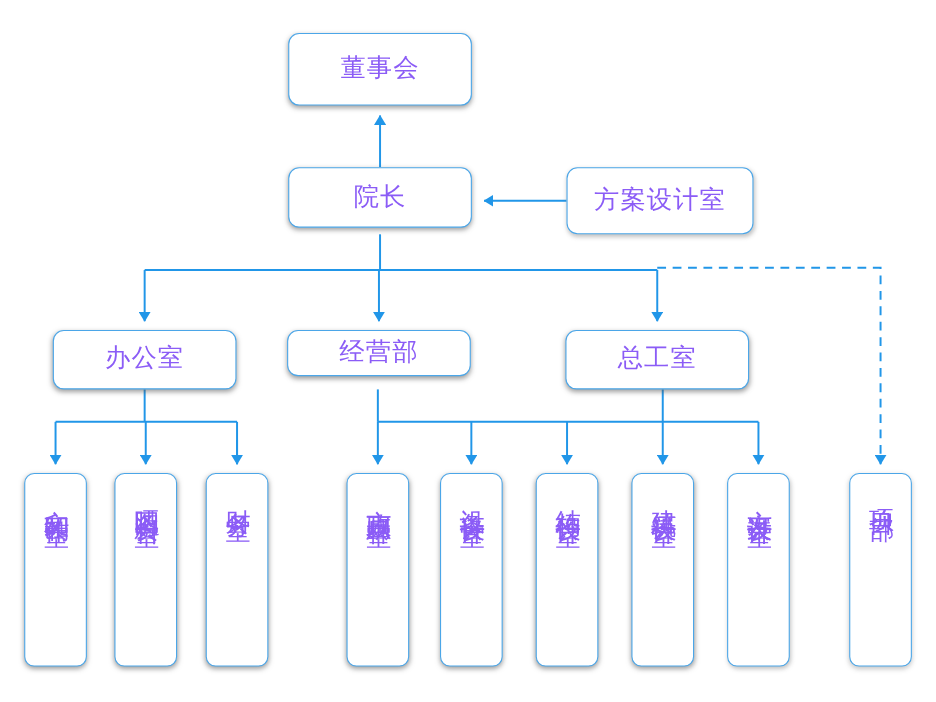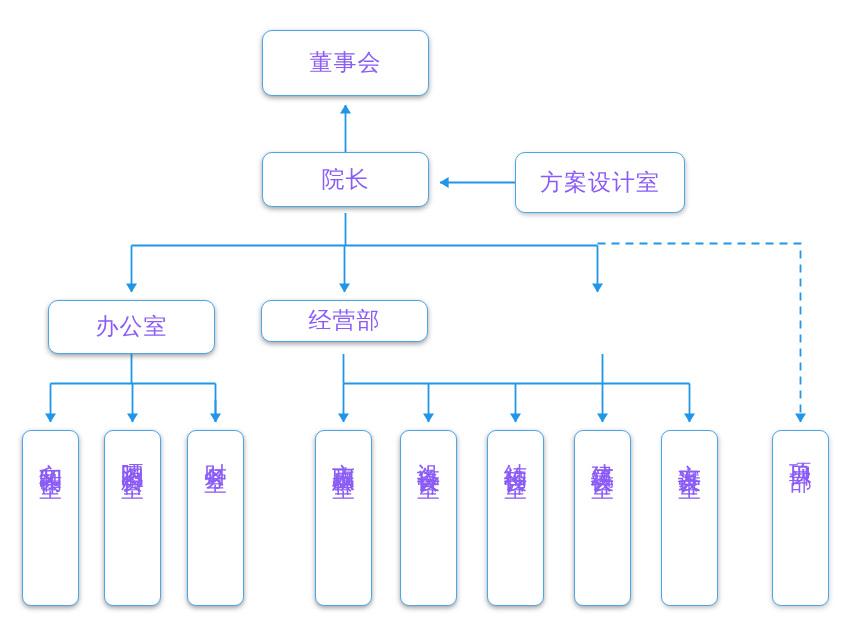--- a/index.html
+++ b/index.html
@@ -132,20 +132,23 @@
   </div>
 
   <div class="node horizontal" style="left:48px; top:300px; width:167px; height:54px;">
     <span class="node-label">办公室</span>
   </div>
 
   <div class="node horizontal" style="left:261px; top:300px; width:167px; height:42px;">
     <span class="node-label">经营部</span>
   </div>
 
+  <div class="node horizontal" style="left:514px; top:300px; width:167px; height:54px;">
+    <span class="node-label">总工室</span>
+  </div>
 
   <div class="node vertical" style="left:22px; top:430px; width:57px; height:176px;">
     <span class="node-label">文印制作室</span>
   </div>
 
   <div class="node vertical" style="left:104px; top:430px; width:57px; height:176px;">
     <span class="node-label">晒图资料室</span>
   </div>
 
   <div class="node vertical" style="left:187px; top:430px; width:57px; height:176px;">

